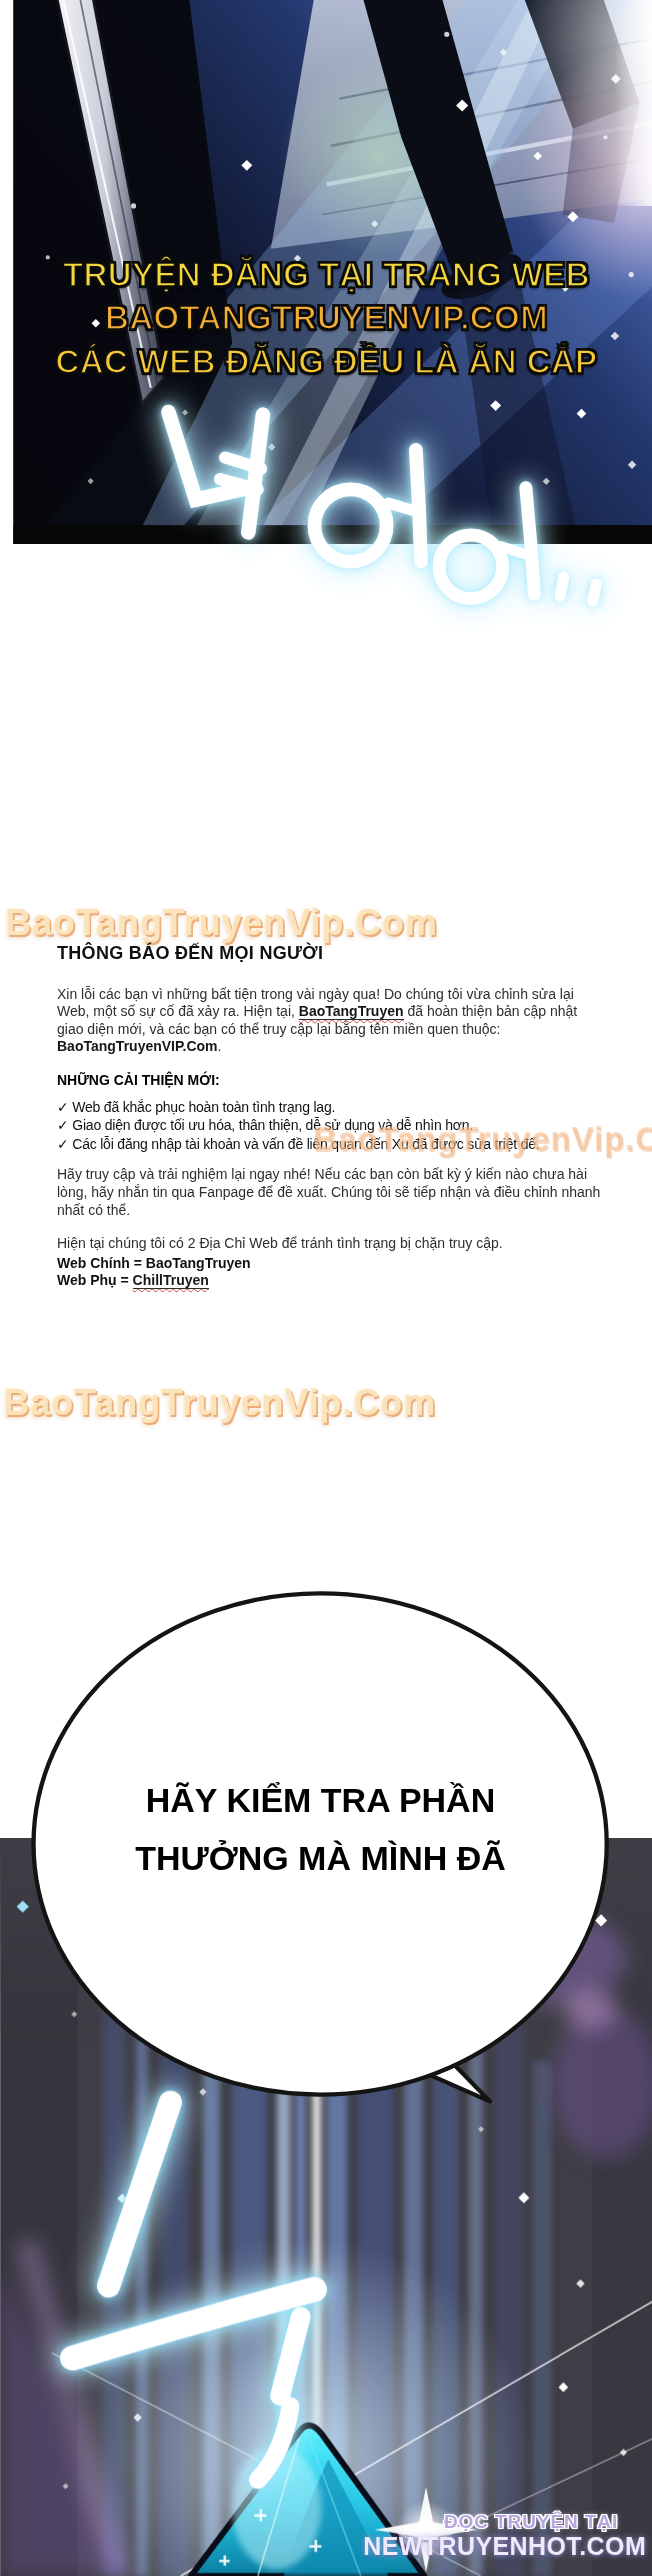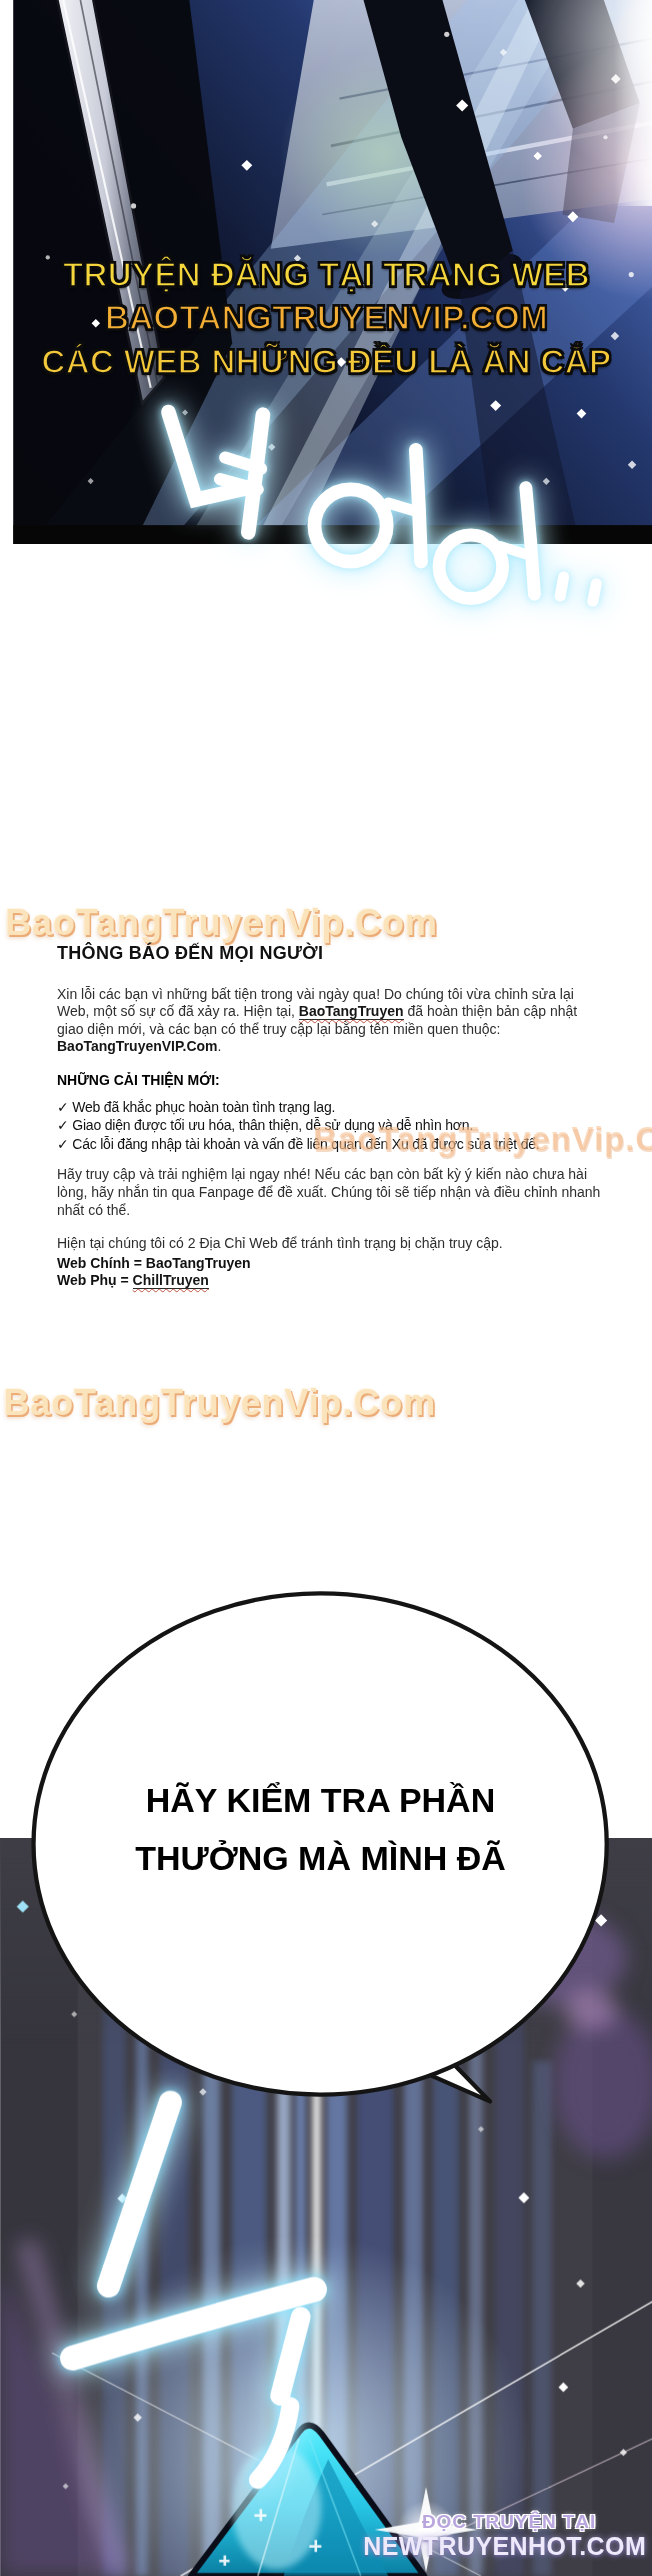--- a/index.html
+++ b/index.html
@@ -78,21 +78,21 @@
     color:#000;letter-spacing:0;
   }
   
   .panel-bottom{position:absolute;left:0;top:1838px;width:653px;height:738px;z-index:2;}
   .sfx2{filter:drop-shadow(0 0 6px #86e2ff) drop-shadow(0 0 18px #bdefff);}
   .credit{
     position:absolute;right:6.9px;top:2512px;z-index:8;text-align:right;
     font-weight:800;line-height:1.1;white-space:nowrap;
   }
   .credit-1{
-    font-size:19px;color:#b9a6de;margin-right:50px;letter-spacing:0.9px;
+    font-size:19px;color:#b9a6de;margin-right:28px;letter-spacing:0.9px;
     text-shadow:-1.3px -1.3px 0 #fff,1.3px -1.3px 0 #fff,-1.3px 1.3px 0 #fff,1.3px 1.3px 0 #fff,0 0 5.2px rgba(255,255,255,.8);
   }
   .credit-2{
     font-size:25px;color:#eeeafc;letter-spacing:0.4px;
     text-shadow:0 0 6.9px rgba(163,150,214,.9),0 1.7px 1.7px rgba(90,80,140,.5);
   }
 </style>
 </head>
 <body>
 
@@ -203,21 +203,21 @@
         <circle cx="690" cy="160" r="2.5" opacity=".7"></circle>
         <circle cx="505" cy="40" r="3" opacity=".8"></circle>
       </g>
 
       <rect x="0" y="612" width="760" height="22" fill="#060606"></rect>
     </svg>
 
     <div class="promo">
       <div class="promo-line promo-l1">TRUYỆN ĐĂNG TẠI TRANG WEB</div>
       <div class="promo-line promo-l2">BAOTANGTRUYENVIP.COM</div>
-      <div class="promo-line promo-l3">CÁC WEB NHỮNG ĐỀU LÀ ĂN CẮP</div>
+      <div class="promo-line promo-l3">CÁC WEB ĐĂNG ĐỀU LÀ ĂN CẮP</div>
     </div>
   </section>
 
   <svg class="sfx1" viewBox="0 0 760 300" role="img" aria-label="냐아아..">
     <g stroke="#ffffff" stroke-linecap="round" fill="none">
       <path d="M 196 50 L 228 152 L 290 138" stroke-width="17"></path>
       <path d="M 306 53 Q 298 120 289 190" stroke-width="17"></path>
       <path d="M 262 103 L 304 116" stroke-width="14"></path>
       <path d="M 256 128 L 300 140" stroke-width="14"></path>
       <circle cx="408" cy="182" r="42" stroke-width="16"></circle>

